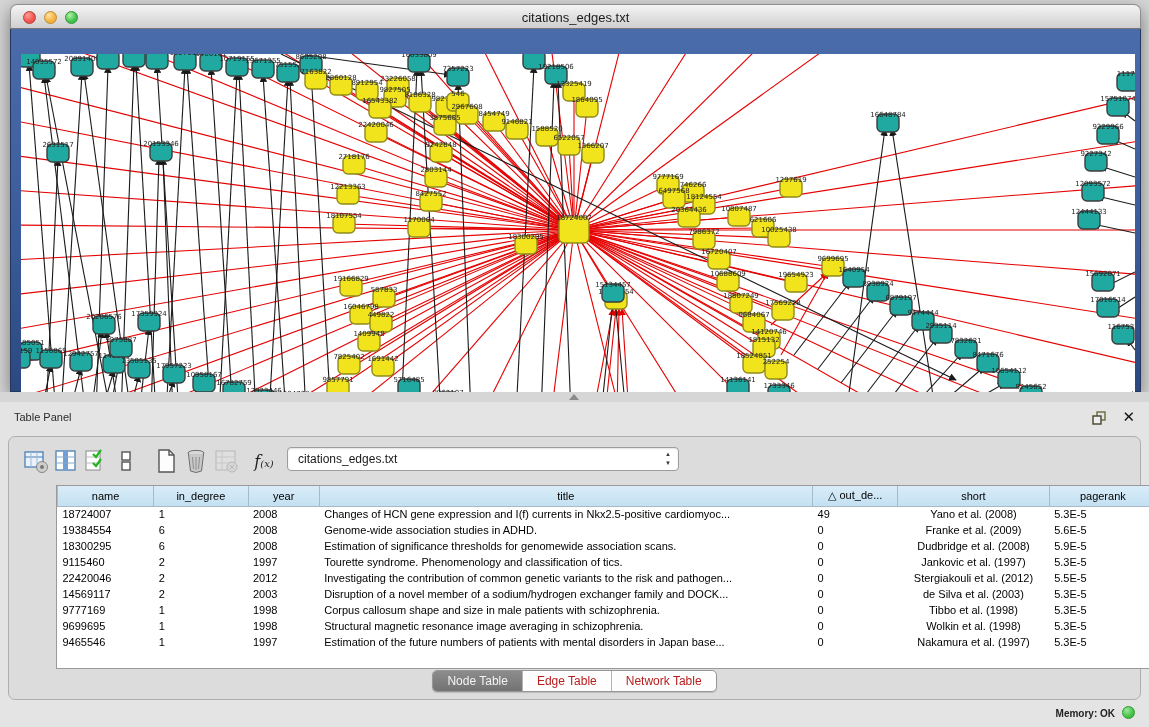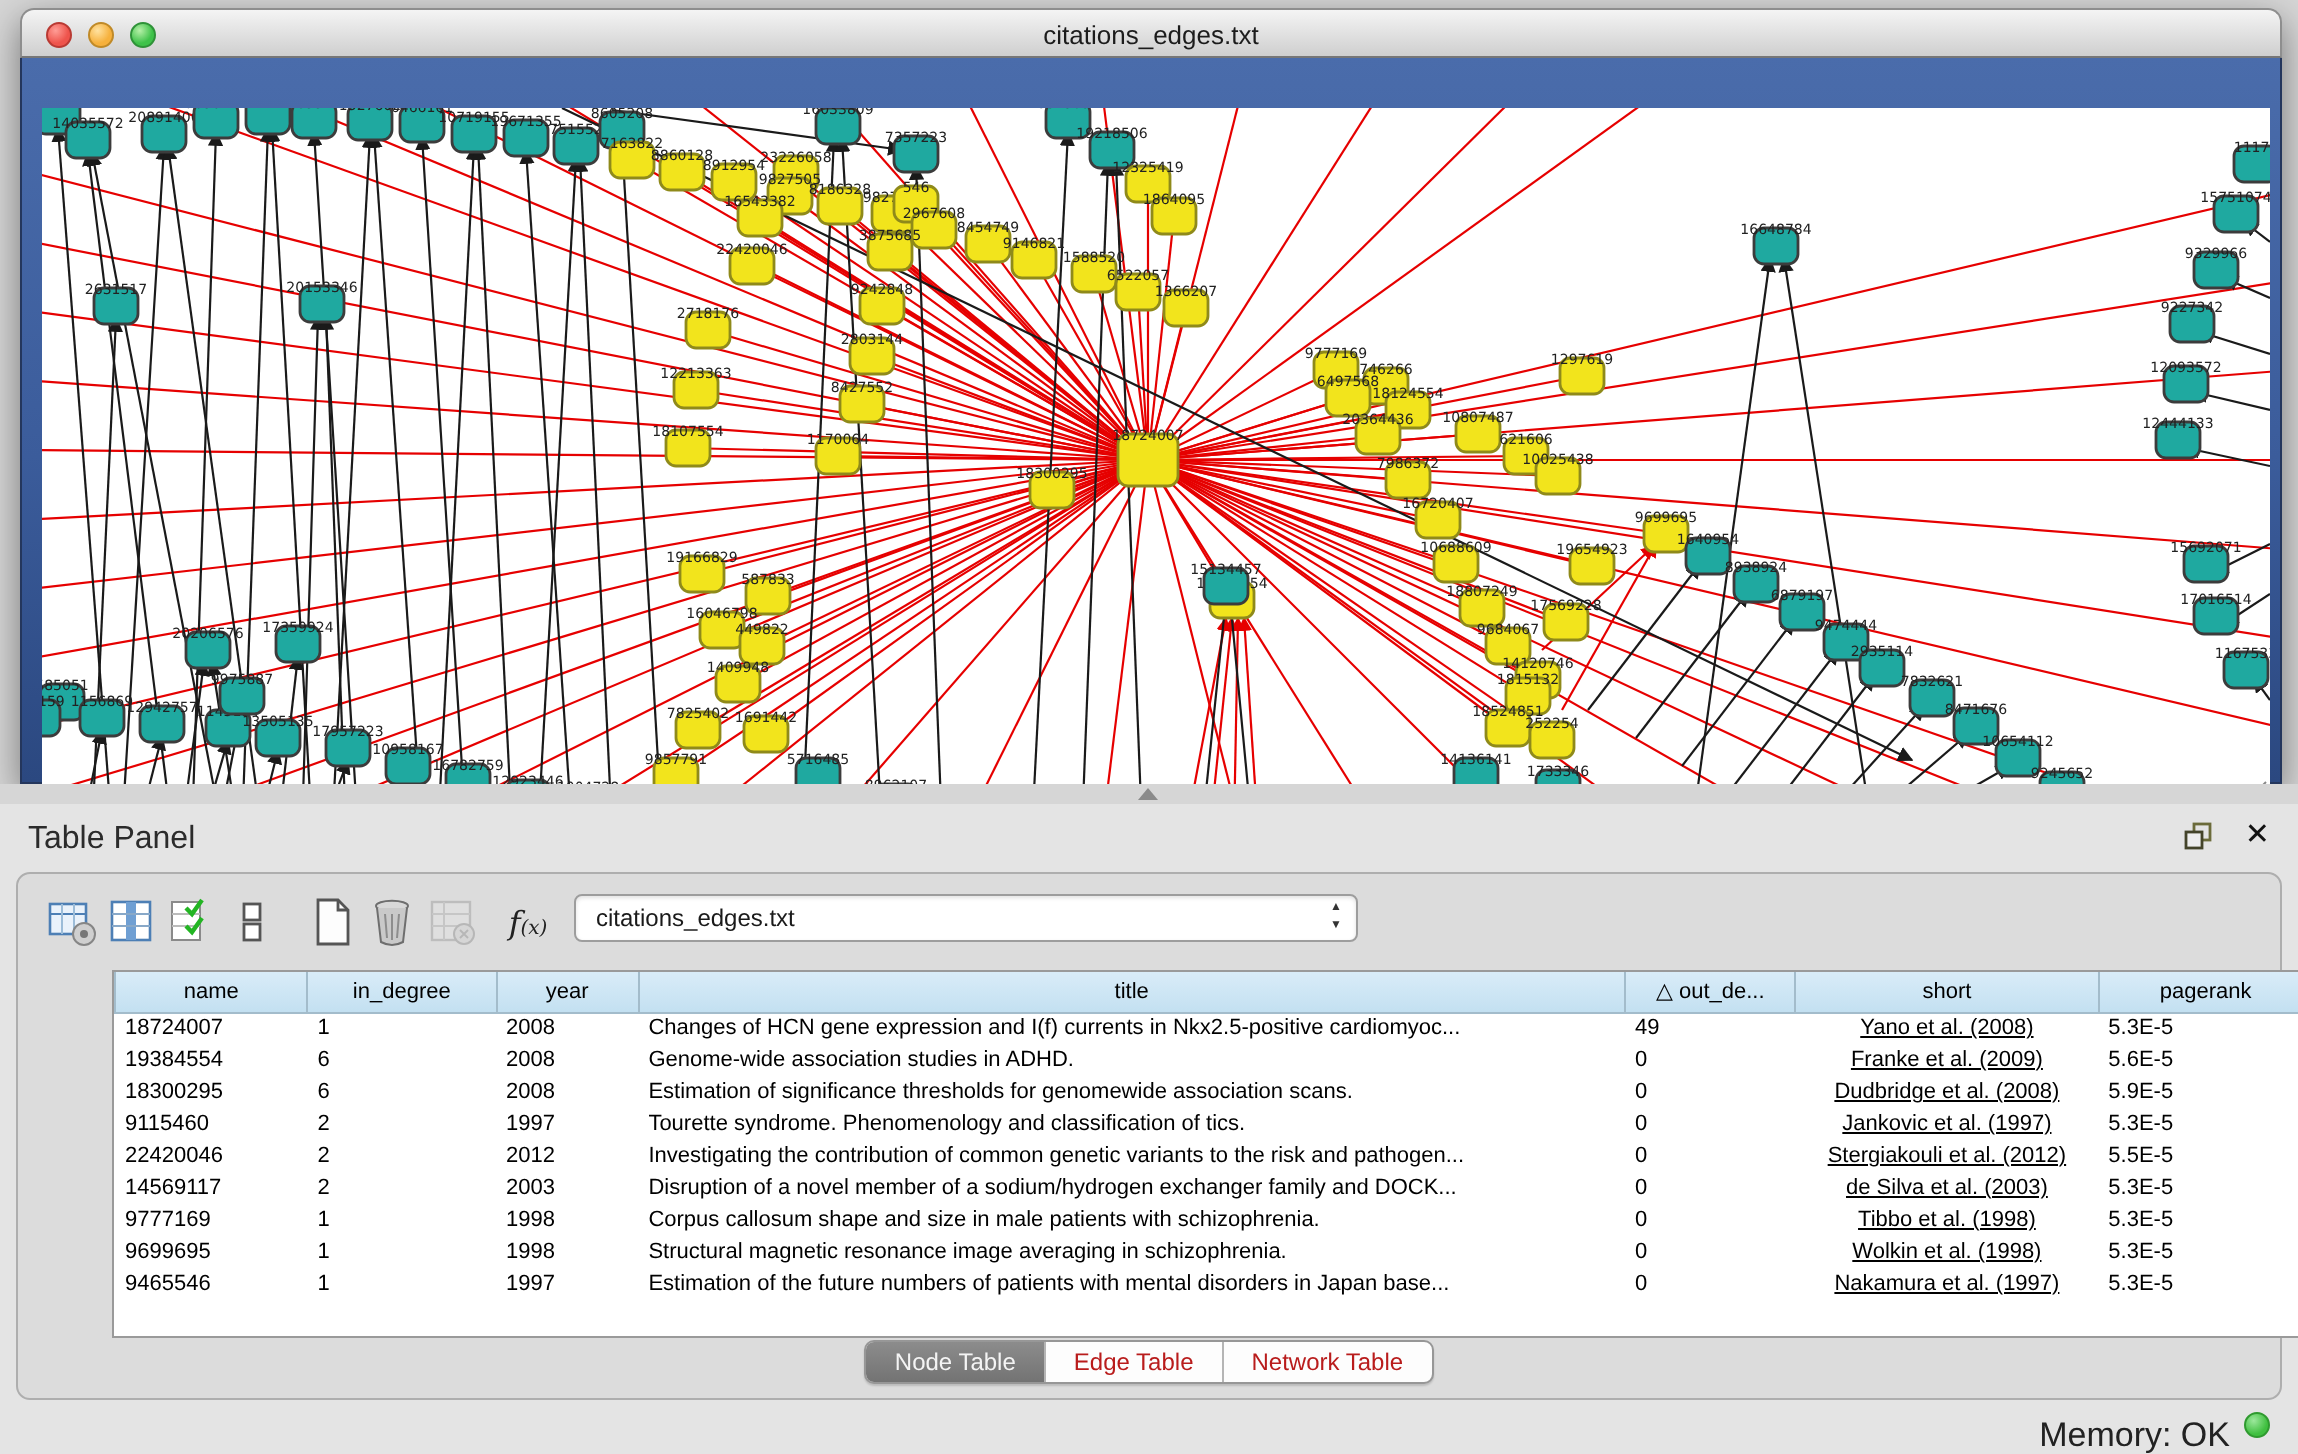--- a/index.html
+++ b/index.html
@@ -32,55 +32,55 @@
   .nlab{font-family:"DejaVu Sans",sans-serif;font-size:7px;fill:#222;text-anchor:middle;}
 
   
   .splitter{position:absolute;left:0;top:392px;width:1149px;height:10px;background:#d6d6d6;}
   .split-handle{position:absolute;left:569px;top:2px;width:0;height:0;
     border-left:5px solid transparent;border-right:5px solid transparent;border-bottom:6px solid #8a8a8a;}
 
   
   .table-panel{position:absolute;left:0;top:402px;width:1149px;height:325px;background:#e4e4e4;}
   .tp-header{position:absolute;left:0;top:0;width:100%;height:32px;}
-  .tp-title{position:absolute;left:14px;top:9px;font-size:16px;color:#2b2b2b;}
+  .tp-title{position:absolute;left:14px;top:9px;font-size:11px;color:#2b2b2b;}
   .tp-float{position:absolute;right:42px;top:8px;width:16px;height:16px;cursor:pointer;}
   .tp-close{position:absolute;right:14px;top:6px;font-size:15px;font-weight:bold;color:#111;cursor:pointer;}
   .tp-inner{position:absolute;left:8px;top:34px;width:1133px;height:264px;background:#dcdcdc;
     border:1px solid #aeaeae;border-radius:7px;box-sizing:border-box;}
 
   .toolbar{position:absolute;left:12px;top:7px;height:34px;display:flex;align-items:center;}
   .tb-btn{width:30px;height:30px;display:flex;align-items:center;justify-content:center;cursor:pointer;}
   .fx{font-family:"DejaVu Serif",serif;font-style:italic;font-size:16px;color:#222;}
   .fx small{font-size:10px;}
   .combo{position:absolute;left:278px;top:10px;width:392px;height:24px;background:#fff;
     border:1px solid #9d9d9d;border-radius:4px;box-sizing:border-box;box-shadow:inset 0 1px 2px rgba(0,0,0,.12);}
   .combo-text{position:absolute;left:10px;top:4px;font-size:12px;color:#1a1a1a;}
   .combo-arrows{position:absolute;right:7px;top:2px;font-size:6px;line-height:9px;color:#333;text-align:center;}
 
   .tbl-wrap{position:absolute;left:6px;top:48px;width:1118px;height:184px;background:#fff;
     border:1px solid #9a9a9a;box-sizing:border-box;margin-left:41px;}
   table.data{border-collapse:collapse;table-layout:fixed;width:1100px;font-size:11px;color:#000;}
   table.data th{height:20px;background:linear-gradient(#d9ecf8,#c3e0f1);border:1px solid #a3bccb;
     border-top:none;font-weight:normal;text-align:center;overflow:hidden;white-space:nowrap;padding:0 3px;box-sizing:border-box;}
   table.data td{height:16px;padding:0 5px;overflow:hidden;white-space:nowrap;text-overflow:ellipsis;box-sizing:border-box;}
-  td.c-short{text-align:center;text-decoration:underline;}
+  td.c-short{text-align:center;}
   .vscroll{position:absolute;right:0;top:0;width:15px;height:100%;background:#fafafa;border-left:1px solid #d0d0d0;box-sizing:border-box;}
   .vthumb{position:absolute;left:2px;top:3px;width:10px;height:34px;background:linear-gradient(#d6d6d6,#bdbdbd);
     border:1px solid #a0a0a0;border-radius:6px;box-sizing:border-box;}
 
   .tabs-row{position:absolute;left:0;bottom:7px;width:100%;display:flex;justify-content:center;text-align:right;}
   .seg{display:flex;border:1px solid #979797;border-radius:5px;overflow:hidden;background:#fdfdfd;
     box-shadow:0 1px 1px rgba(0,0,0,.15);}
   .seg .tab{padding:3px 14px;font-size:12px;color:#b91c1c;border-right:1px solid #b5b5b5;cursor:pointer;}
   .seg .tab:last-child{border-right:none;}
   .seg .tab.active{background:linear-gradient(#8c8c8c,#737373);color:#f4f4f4;}
 
   .statusbar{position:absolute;left:0;top:700px;width:1149px;height:27px;background:#e4e4e4;}
-  .mem{position:absolute;right:34px;top:8px;font-size:17px;color:#222;}
+  .mem{position:absolute;right:34px;top:8px;font-size:10px;color:#222;font-weight:bold;}
   .mem-dot{position:absolute;right:14px;top:6px;width:13px;height:13px;border-radius:50%;
     background:radial-gradient(circle at 35% 30%,#9ce89c,#3fbf3f 65%);border:1px solid #2f9a2f;box-sizing:border-box;}
 </style>
 </head>
 <body>
 
 <div class="net-window">
   <div class="titlebar">
     <div class="lights">
       <div class="light red"></div>

